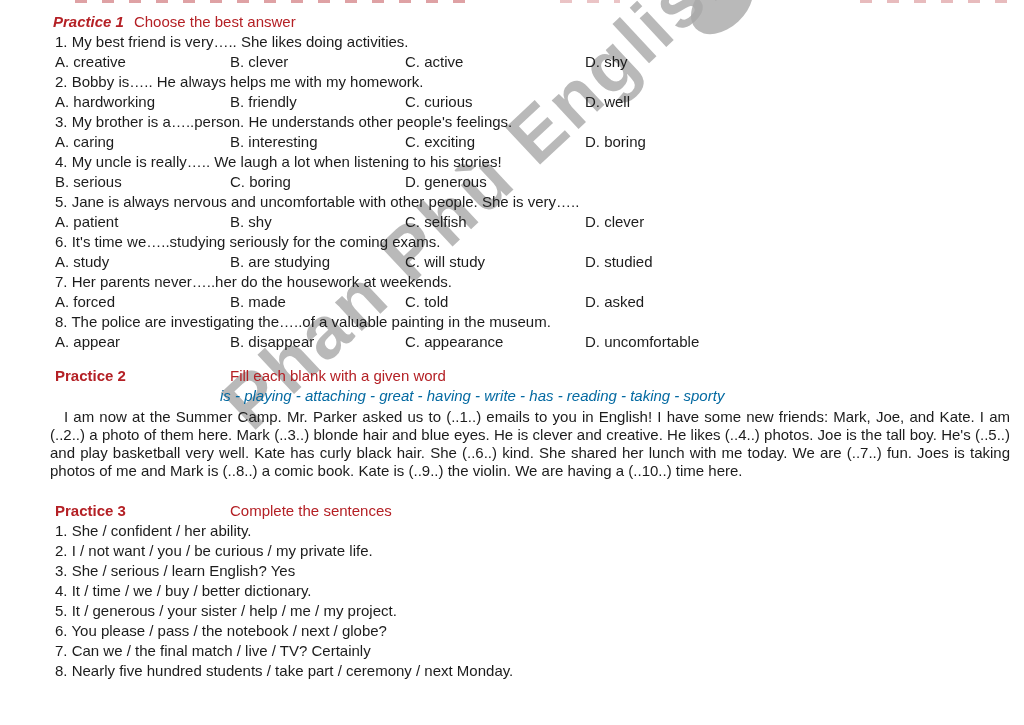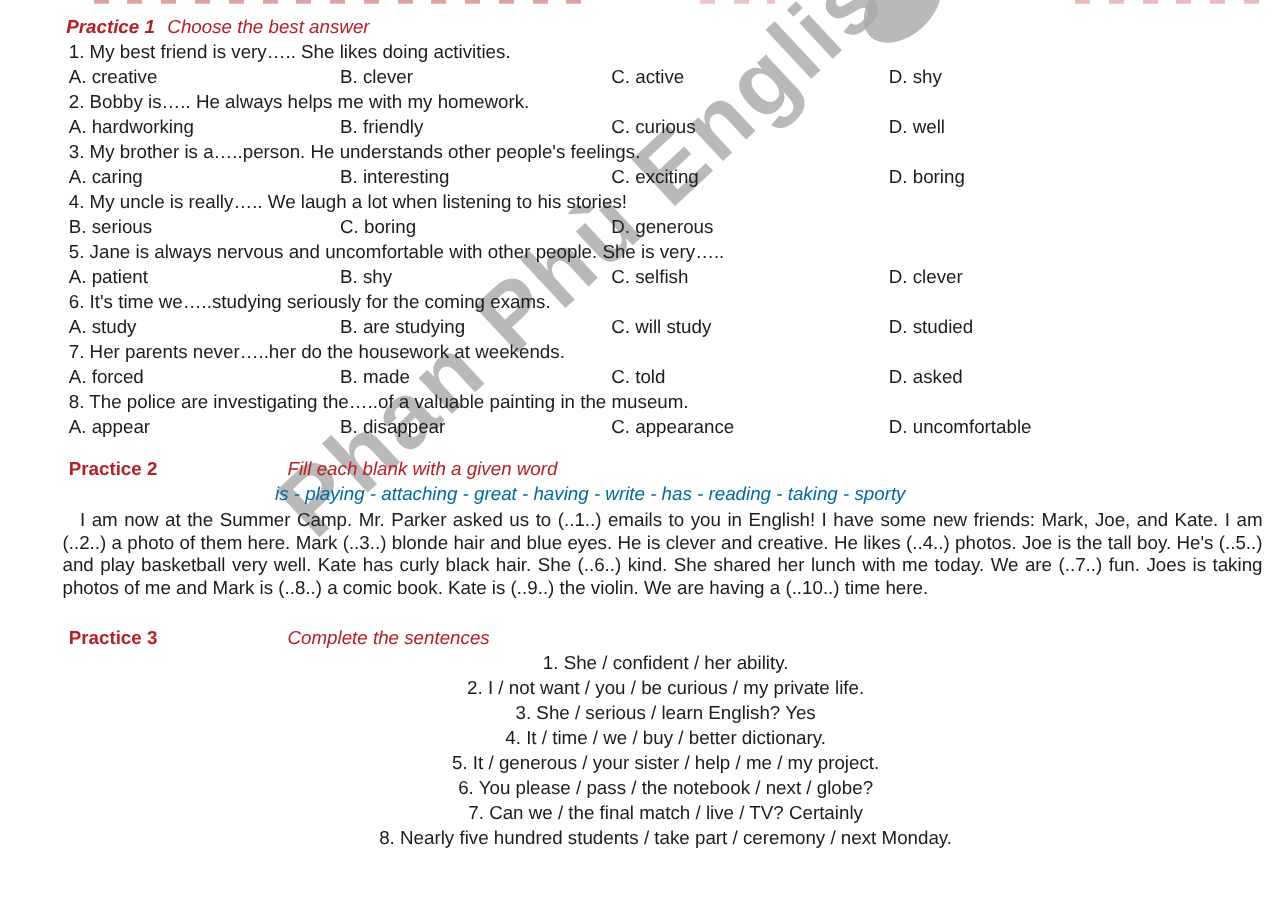--- a/index.html
+++ b/index.html
@@ -67,46 +67,44 @@
     font-size:15px;
     line-height:20px;
   }
   .heading{white-space:nowrap;}
   .h-title{
     color:var(--red);
     font-weight:bold;
   }
   .h-sub{
     color:var(--red);
-    font-style:italic;
   }
   .p1 .h-title{margin-left:3px;font-style:italic;}
   .p1 .h-sub{margin-left:10px;}
   .wide .h-title{display:inline-block;width:175px;margin-left:5px;}
   .q-line{margin-left:5px;}
   .opt-row{
     display:grid;
     grid-template-columns:175px 175px 180px 1fr;
     margin-left:5px;
-    gap:42px;
   }
   .sec2{margin-top:14px;}
   .word-bank{
     margin-left:170px;
     font-style:italic;
     color:#0369a1;
   }
   .para{
     margin:2px 0 0 0;
     line-height:18px;
     text-align:justify;
     text-indent:14px;
   }
   .sec3{margin-top:21px;}
-  .s-line{margin-left:5px;text-align:center;}
+  .s-line{margin-left:5px;}
 </style>
 </head>
 <body>
 
 <div class="page">
 
   <div class="top-frag a"></div>
   <div class="top-frag b"></div>
   <div class="top-frag c"></div>
 

